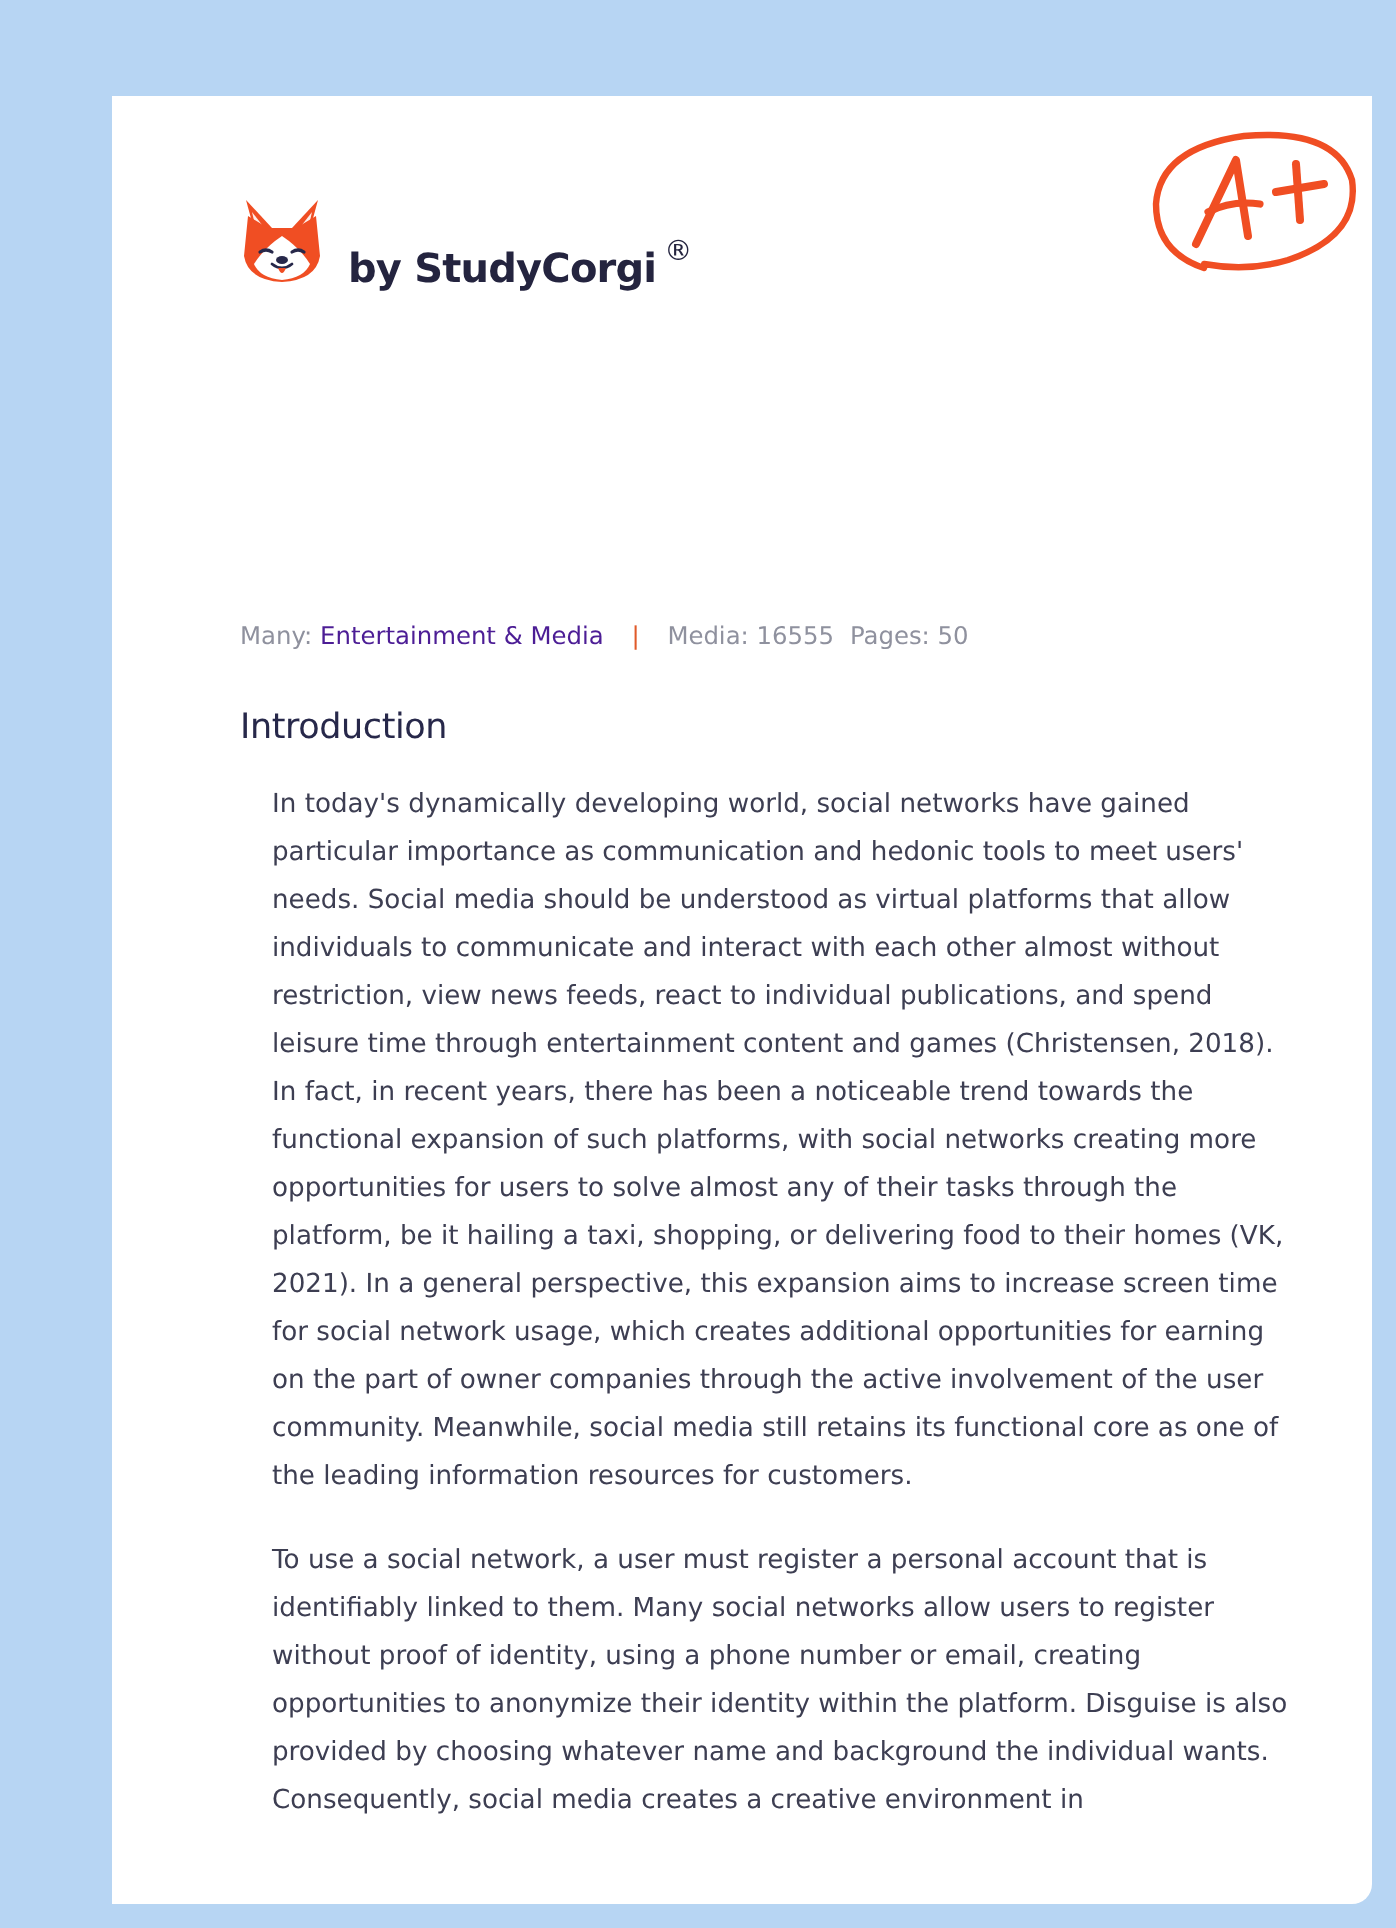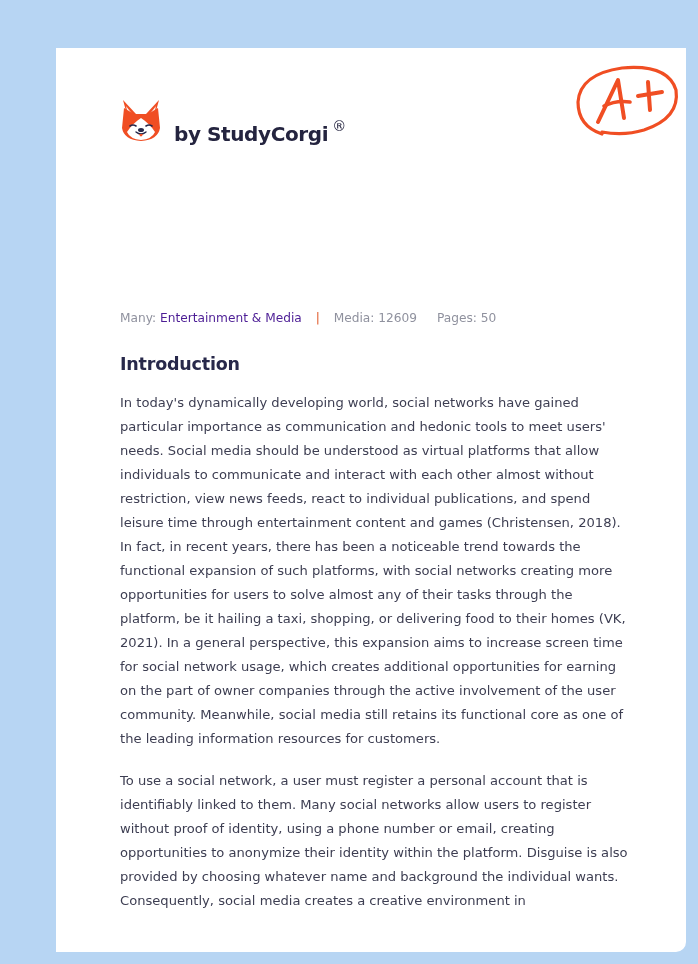--- a/index.html
+++ b/index.html
@@ -80,34 +80,34 @@
       position: absolute;
       left: 64px;
       top: 263px;
       font-family: "DejaVu Sans", sans-serif;
       font-size: 12.2px;
       color: #8f919e;
       white-space: nowrap;
     }
     .meta .topic-val { color: #4c1d95; }
     .meta .sep { color: #e05a2a; margin: 0 10px; }
-    .meta .gap { margin-left: 16px; }
+    .meta .gap { margin-left: 4px; }
     .h2 {
       position: absolute;
       left: 64px;
       top: 306px;
       font-family: "DejaVu Sans", sans-serif;
-      font-weight: bold;
+      font-weight: normal;
       font-size: 17.5px;
       color: #27284a;
       letter-spacing: -0.2px;
     }
     .body {
       position: absolute;
-      left: 64px;
+      left: 80px;
       top: 343px;
       width: 512px;
       font-family: "DejaVu Sans", sans-serif;
       font-size: 13.1px;
       line-height: 24px;
       color: #3d3e52;
     }
     .body p { margin-bottom: 18px; }
   </style>
 </head>
@@ -149,21 +149,21 @@
       <path d="M76 22 L78 50" stroke="#f04e23" stroke-width="4" fill="none" stroke-linecap="round"></path>
     </svg>
   </div>
 
 
   <div class="meta">
     <span>Many:</span>
     <span class="topic-val">Entertainment &amp; Media</span>
     <span class="sep">|</span>
     <span>Media:</span>
-    <span>12609</span>
+    <span>16555</span>
     <span class="gap">Pages:</span>
     <span>50</span>
   </div>
 
   <h2 class="h2">Introduction</h2>
 
   <div class="body">
     <p>In today's dynamically developing world, social networks have gained particular importance as communication and hedonic tools to meet users' needs. Social media should be understood as virtual platforms that allow individuals to communicate and interact with each other almost without restriction, view news feeds, react to individual publications, and spend leisure time through entertainment content and games (Christensen, 2018). In fact, in recent years, there has been a noticeable trend towards the functional expansion of such platforms, with social networks creating more opportunities for users to solve almost any of their tasks through the platform, be it hailing a taxi, shopping, or delivering food to their homes (VK, 2021). In a general perspective, this expansion aims to increase screen time for social network usage, which creates additional opportunities for earning on the part of owner companies through the active involvement of the user community. Meanwhile, social media still retains its functional core as one of the leading information resources for customers.</p>
     <p>To use a social network, a user must register a personal account that is identifiably linked to them. Many social networks allow users to register without proof of identity, using a phone number or email, creating opportunities to anonymize their identity within the platform. Disguise is also provided by choosing whatever name and background the individual wants. Consequently, social media creates a creative environment in</p>
   </div>

